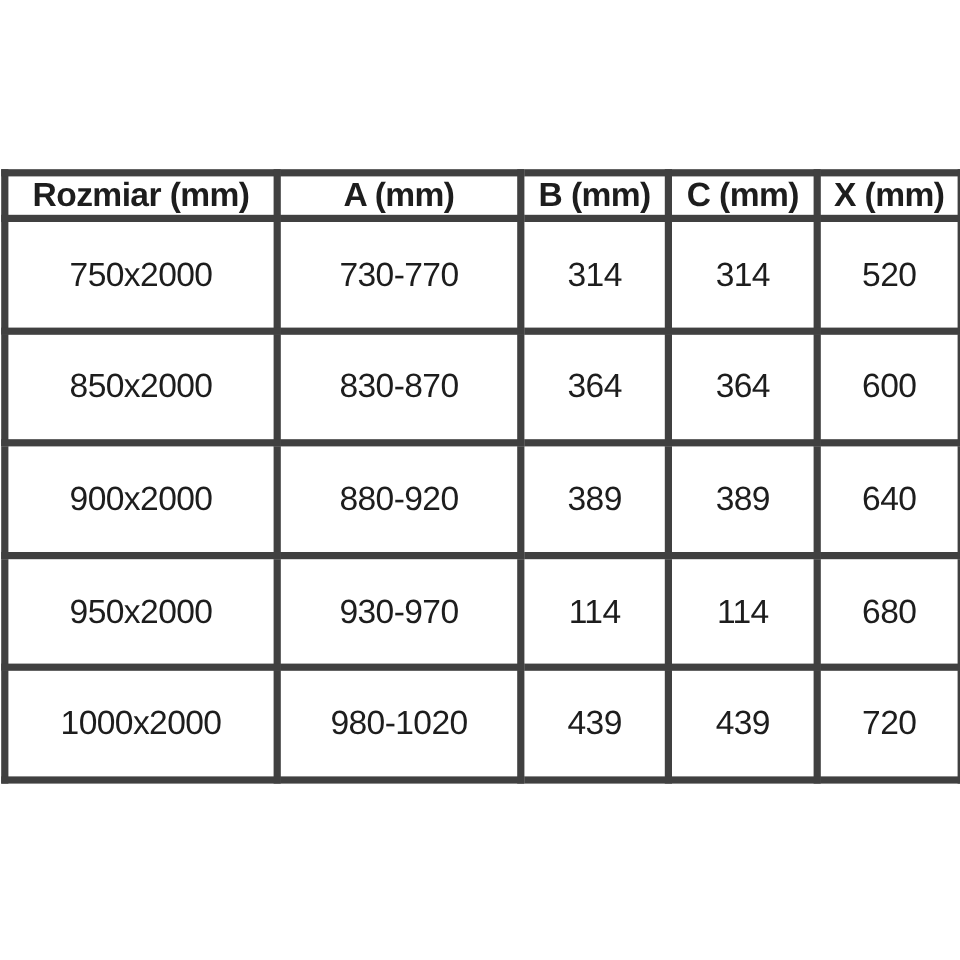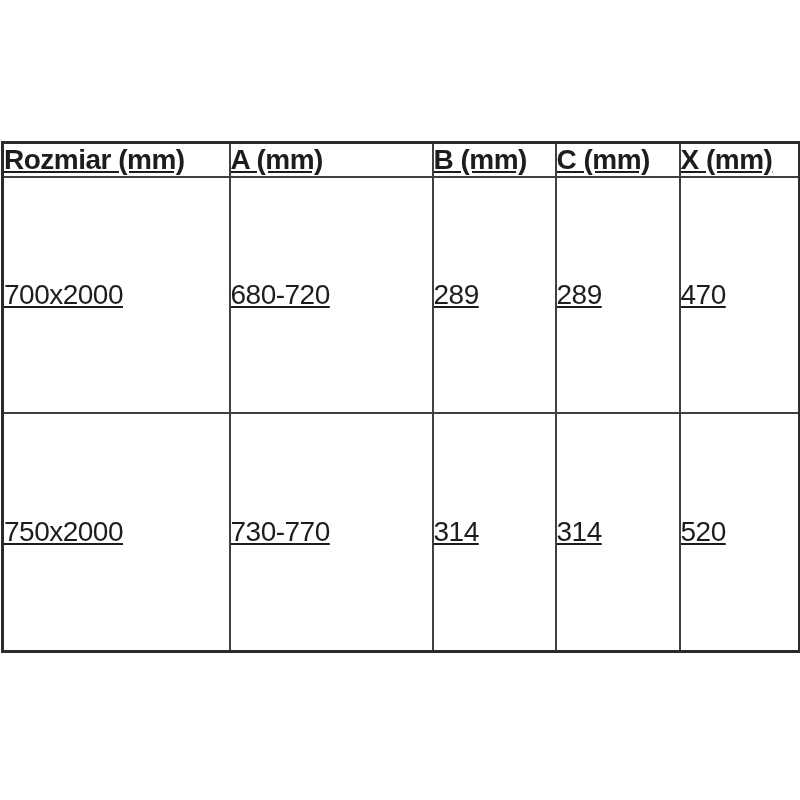--- a/index.html
+++ b/index.html
@@ -20,30 +20,29 @@
     top: 141px;
     left: 1px;
     width: 797px;
     height: 512px;
     border-collapse: collapse;
     table-layout: fixed;
     border: 3px solid #2b2b2b;
   }
   .size-table th,
   .size-table td {
-    border: 2px solid #404040;
-    text-align: left;
+    border: 6px solid #404040;
+    text-align: center;
     vertical-align: middle;
     padding: 0;
     font-size: 28px;
     color: #1d1d1d;
     letter-spacing: -0.5px;
     white-space: nowrap;
     overflow: hidden;
-    text-decoration: underline;
   }
   .size-table th {
     font-weight: bold;
   }
   .size-table td {
     font-weight: normal;
   }
 </style>
 </head>
 <body>
@@ -61,28 +60,49 @@
       <tr>
         <th>Rozmiar (mm)</th>
         <th>A (mm)</th>
         <th>B (mm)</th>
         <th>C (mm)</th>
         <th>X (mm)</th>
       </tr>
     </thead>
     <tbody>
       <tr>
-        <td>700x2000</td>
-        <td>680-720</td>
-        <td>289</td>
-        <td>289</td>
-        <td>470</td>
-      </tr>
-      <tr>
         <td>750x2000</td>
         <td>730-770</td>
         <td>314</td>
         <td>314</td>
         <td>520</td>
       </tr>
+      <tr>
+        <td>850x2000</td>
+        <td>830-870</td>
+        <td>364</td>
+        <td>364</td>
+        <td>600</td>
+      </tr>
+      <tr>
+        <td>900x2000</td>
+        <td>880-920</td>
+        <td>389</td>
+        <td>389</td>
+        <td>640</td>
+      </tr>
+      <tr>
+        <td>950x2000</td>
+        <td>930-970</td>
+        <td>114</td>
+        <td>114</td>
+        <td>680</td>
+      </tr>
+      <tr>
+        <td>1000x2000</td>
+        <td>980-1020</td>
+        <td>439</td>
+        <td>439</td>
+        <td>720</td>
+      </tr>
     </tbody>
   </table>
 </div>
 
 </body></html>

